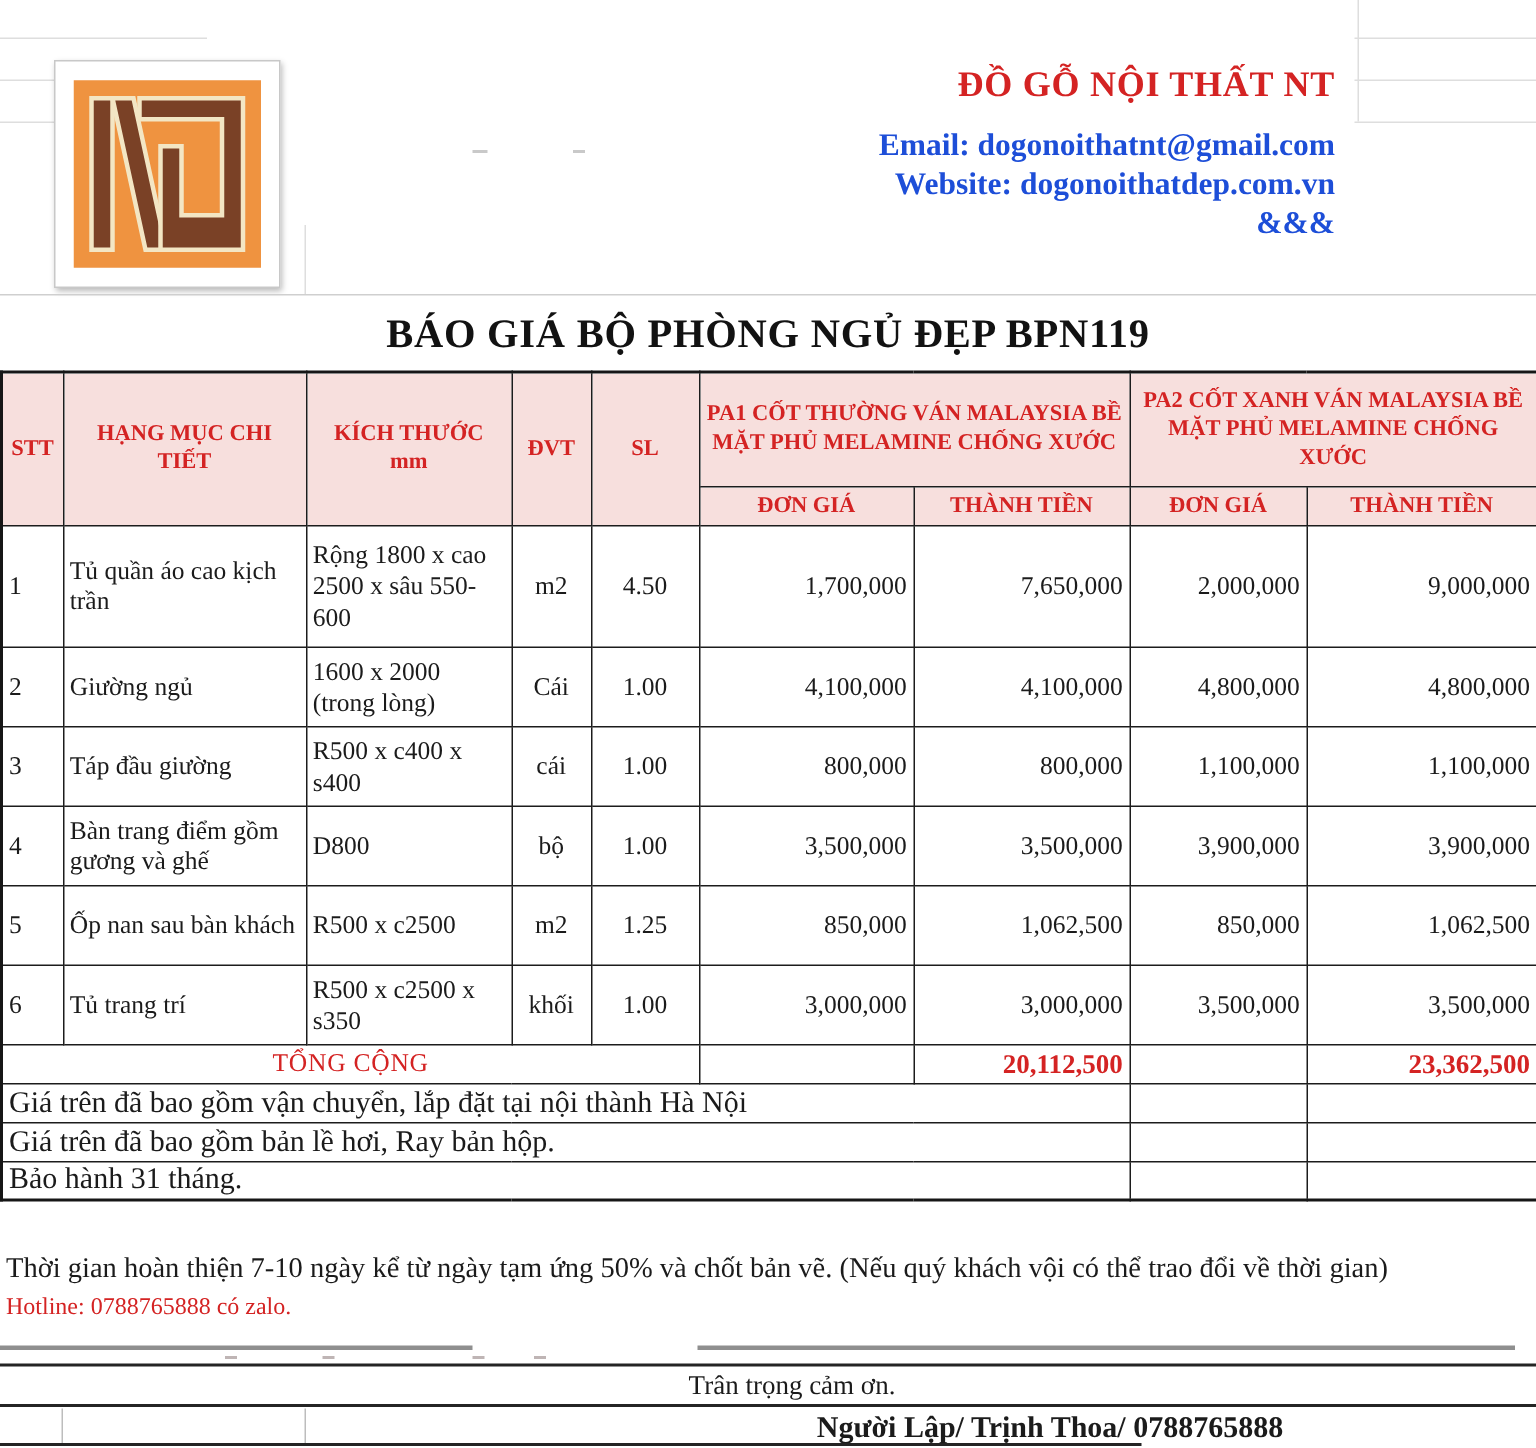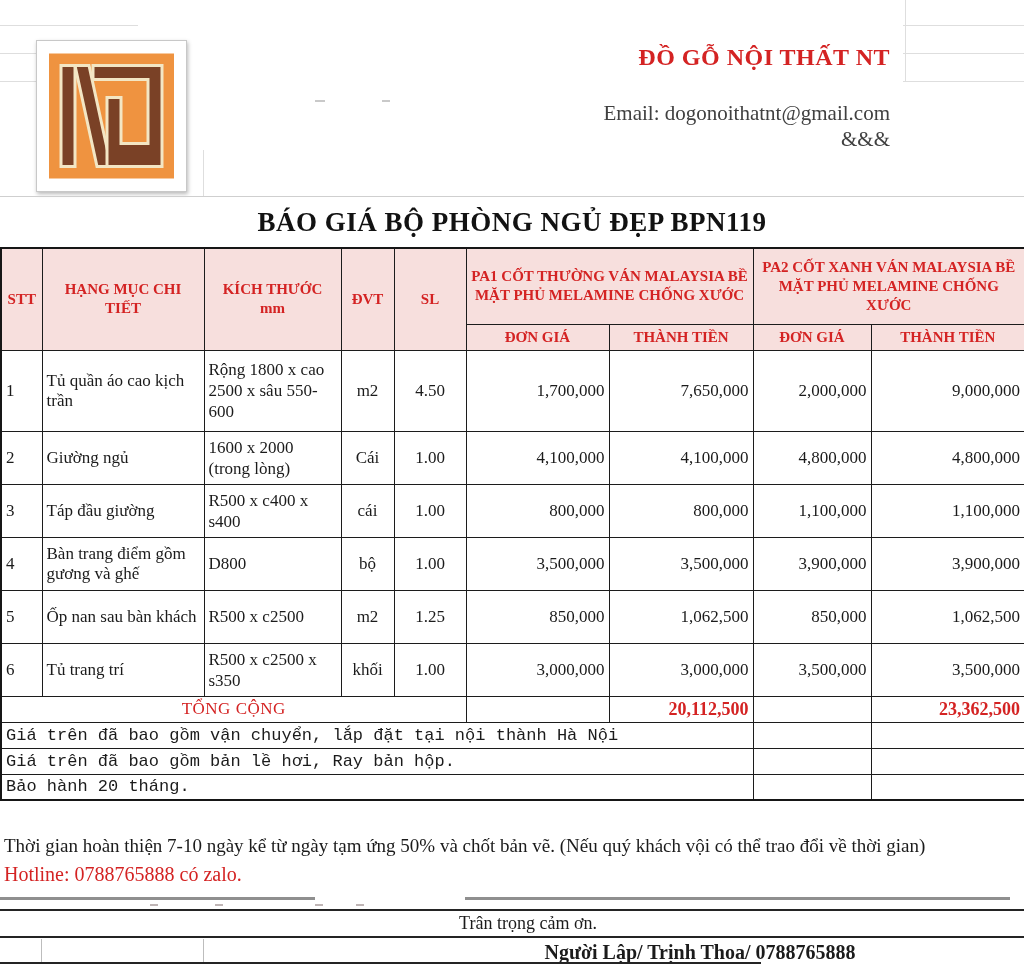--- a/index.html
+++ b/index.html
@@ -16,21 +16,21 @@
 
   
   .logo-card{
     position:absolute;left:36px;top:40px;width:149px;height:150px;
     background:#fff;border:1px solid #c8c8c8;box-shadow:1px 2px 4px rgba(0,0,0,.28);
     display:flex;align-items:center;justify-content:center;
   }
   .logo-card svg{display:block;}
   .company-block{position:absolute;left:250px;top:44px;width:640px;text-align:right;}
   .company-name{font-size:24px;font-weight:bold;color:#d42323;letter-spacing:.5px;}
-  .company-contact{margin-top:29px;font-size:21px;font-weight:normal;color:#404040;line-height:26px;}
+  .company-contact{margin-top:12px;font-size:21px;font-weight:bold;color:#1d4ed8;line-height:26px;}
   .company-contact div{white-space:nowrap;}
 
   
   .title-bar{
     position:absolute;top:196px;left:0;width:1024px;height:51px;
     border-top:1px solid #cfcfcf;display:flex;align-items:center;justify-content:center;
     font-size:27px;font-weight:bold;color:#121212;letter-spacing:.5px;
   }
 
   
@@ -55,25 +55,25 @@
   tbody tr.item.tall{height:81px;}
   td.lft{text-align:left;padding-left:6px;}
   td.ctr{text-align:center;}
   td.num{text-align:right;padding-right:16px;}
   td.size{text-align:left;padding-left:6px;line-height:21px;}
   tr.total{height:26px;color:#d42323;}
   tr.total td{font-size:17px;}
   tr.total td.lbl{text-align:center;letter-spacing:.5px;}
   tr.total td.num{font-weight:bold;font-size:18px;}
   tr.note{height:26px;}
-  tr.note td{font-size:17px;font-family:Liberation Mono, monospace;}
+  tr.note td{font-size:20px;}
 
   
   .lead-time{position:absolute;left:4px;top:835px;font-size:19px;white-space:nowrap;}
-  .hotline{position:absolute;left:4px;top:863px;font-size:20px;color:#d42323;white-space:nowrap;}
+  .hotline{position:absolute;left:4px;top:863px;font-size:16px;color:#d42323;white-space:nowrap;}
   .redact-bar{position:absolute;top:897px;height:3px;background:#8f8f8f;}
   .speck{position:absolute;top:904px;height:2px;background:#bfb5b5;}
   .thanks-row{
     position:absolute;top:909px;left:0;width:1024px;height:29px;box-sizing:border-box;
     border-top:2px solid #242424;border-bottom:2px solid #242424;
     display:flex;align-items:center;justify-content:center;font-size:18px;padding-left:32px;
   }
   .sig-vline{position:absolute;top:939px;height:24px;width:1px;background:#bdbdbd;}
   .signature{
     position:absolute;top:941px;left:500px;width:400px;text-align:center;
@@ -101,20 +101,21 @@
     <path d="M12 12 H26 V113 H12 Z" fill="#7a4126" stroke="#f3e6c4" stroke-width="3"></path>
     <path d="M26 12 H40 L62 113 H48 Z" fill="#7a4126" stroke="#f3e6c4" stroke-width="3"></path>
     <path d="M44 12 H113 V113 H58 V44 H72 V90 H99 V26 H44 Z" fill="#7a4126" stroke="#f3e6c4" stroke-width="3"></path>
   </svg>
 </div>
 
 <div class="company-block">
   <div class="company-name">ĐỒ GỖ NỘI THẤT NT</div>
   <div class="company-contact">
     <div>Email: dogonoithatnt@gmail.com</div>
+    <div>Website: dogonoithatdep.com.vn</div>
     <div>&amp;&amp;&amp;</div>
   </div>
 </div>
 
 <div class="title-bar">BÁO GIÁ BỘ PHÒNG NGỦ ĐẸP BPN119</div>
 
 <table class="quote">
   <colgroup>
     <col class="c1">
       <col class="c2">
@@ -228,21 +229,21 @@
     <td colspan="7" class="lft">Giá trên đã bao gồm vận chuyển, lắp đặt tại nội thành Hà Nội</td>
     <td></td>
     <td></td>
   </tr>
       <tr class="note">
     <td colspan="7" class="lft">Giá trên đã bao gồm bản lề hơi, Ray bản hộp.</td>
     <td></td>
     <td></td>
   </tr>
       <tr class="note">
-    <td colspan="7" class="lft">Bảo hành 20 tháng.</td>
+    <td colspan="7" class="lft">Bảo hành 31 tháng.</td>
     <td></td>
     <td></td>
   </tr>
     </tbody>
 </table>
 
 <div class="lead-time">Thời gian hoàn thiện 7-10  ngày kể từ ngày tạm ứng 50% và chốt bản vẽ. (Nếu quý khách vội có thể trao đổi về thời gian)</div>
 <div class="hotline">Hotline: 0788765888 có zalo.</div>
 <div class="redact-bar" style="left:0;width:315px;"></div>
 <div class="redact-bar" style="left:465px;width:545px;"></div>

